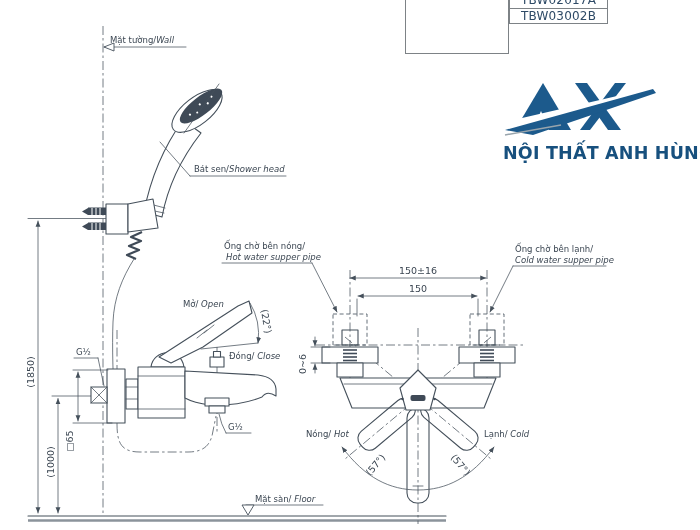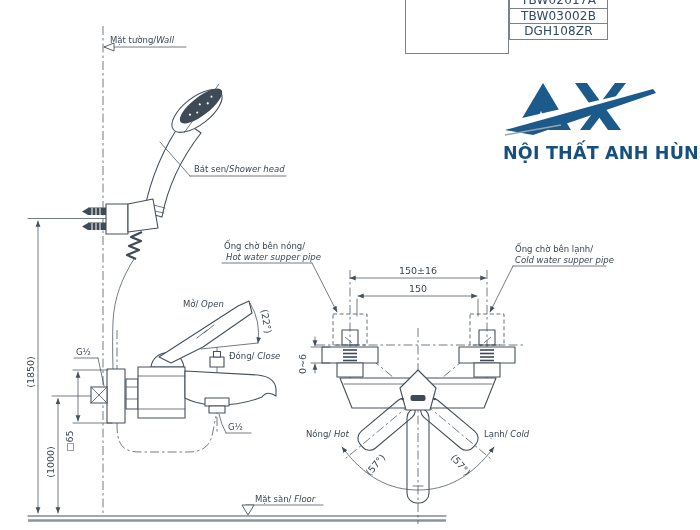--- a/index.html
+++ b/index.html
@@ -29,21 +29,20 @@
 </style>
 </head>
 <body>
 
 <div class="page">
 
   <div class="spec-table-left"></div>
   <div class="spec-col">
     <div class="spec-row">TBW02017A</div>
     <div class="spec-row">TBW03002B</div>
-    <div class="spec-row">DGH108ZR</div>
   </div>
 
   <div class="logo-wrap">
     <svg width="165" height="60" viewBox="0 0 165 60">
       <polygon points="12,52 40,5 68,52" fill="#1c5a8c"></polygon>
       <polygon points="30,52 38,33 46,52" fill="#ffffff"></polygon>
       <polygon points="72,5 84,5 118,52 105,52" fill="#1c5a8c"></polygon>
       <polygon points="112,5 123,5 87,52 77,52" fill="#1c5a8c"></polygon>
       <polygon points="2,44 140,12 140,21 2,53" fill="#ffffff"></polygon>
       <polygon points="2,52 150,11 153,15 30,57" fill="#1c5a8c"></polygon>

